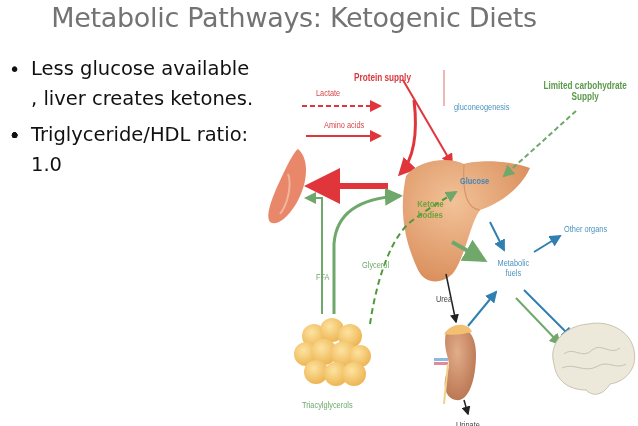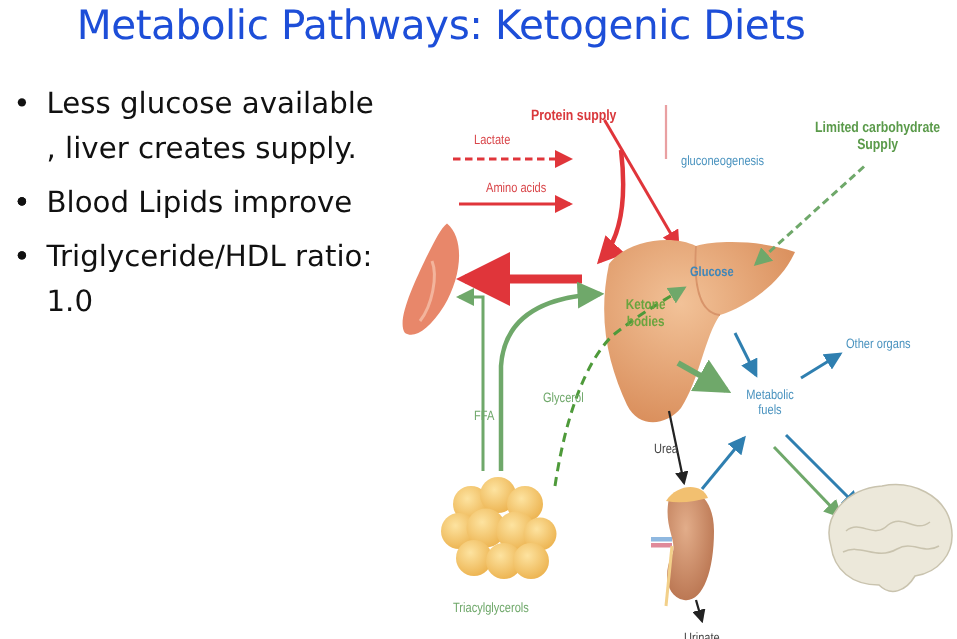--- a/index.html
+++ b/index.html
@@ -2,21 +2,21 @@
 <html><head>
   <meta charset="utf-8">
   <style>
     html, body { margin: 0; padding: 0; }
     body {
       width: 638px; height: 426px; overflow: hidden; background: #ffffff;
       position: relative; font-family: "Liberation Sans", sans-serif;
     }
     .title {
       position: absolute; left: 0; top: 2px; width: 588px; text-align: center;
-      font-family: "DejaVu Sans", sans-serif; font-size: 27px; color: #1d4ed8;
+      font-family: "DejaVu Sans", sans-serif; font-size: 27px; color: #737373;
       letter-spacing: -0.3px;
     }
     .bullets {
       position: absolute; left: 6px; top: 54px; width: 250px; margin: 0; padding: 0;
       list-style: none; font-family: "DejaVu Sans", sans-serif; font-size: 19.5px;
       color: #111; line-height: 30px;
     }
     .bullets li { position: relative; padding-left: 25px; margin-bottom: 6px; }
     .bullets li .dot {
       position: absolute; left: 3px; top: 0; font-size: 19px;
@@ -32,24 +32,24 @@
     .blueb { color: #3f86b8; font-weight: bold; }
     .gray { color: #444; }
     .kb { color: #6aa43e; font-weight: bold; text-align: center; font-size: 9.5px; }
   </style>
 </head>
 <body>
 
 <div class="title">Metabolic Pathways: Ketogenic Diets</div>
 
 <ul class="bullets">
-  <li><span class="dot">•</span><span>Less glucose available , liver creates supply.</span></li>
+  <li><span class="dot">•</span><span>Less glucose available , liver creates ketones.</span></li>
   <li><span class="dot">•</span></li>
   <li><span class="dot">•</span></li>
-  <li><span class="dot">•</span><span>Blood Lipids improve</span></li>
+  <li><span class="dot">•</span></li>
   <li><span class="dot">•</span></li>
   <li><span class="dot">•</span><span>Triglyceride/HDL ratio: 1.0</span></li>
 </ul>
 
 <div class="diagram">
   <svg width="380" height="378" viewBox="0 0 380 378">
     <defs>
       <marker id="ar" markerWidth="6" markerHeight="6" refX="5" refY="3" orient="auto">
           <path d="M0,0 L6,3 L0,6 z" fill="#e0353a"></path>
         </marker>

